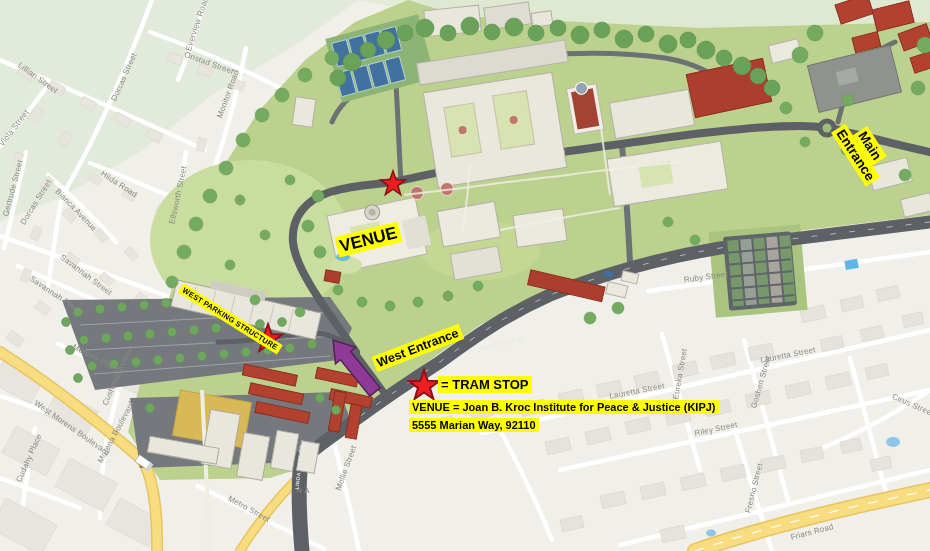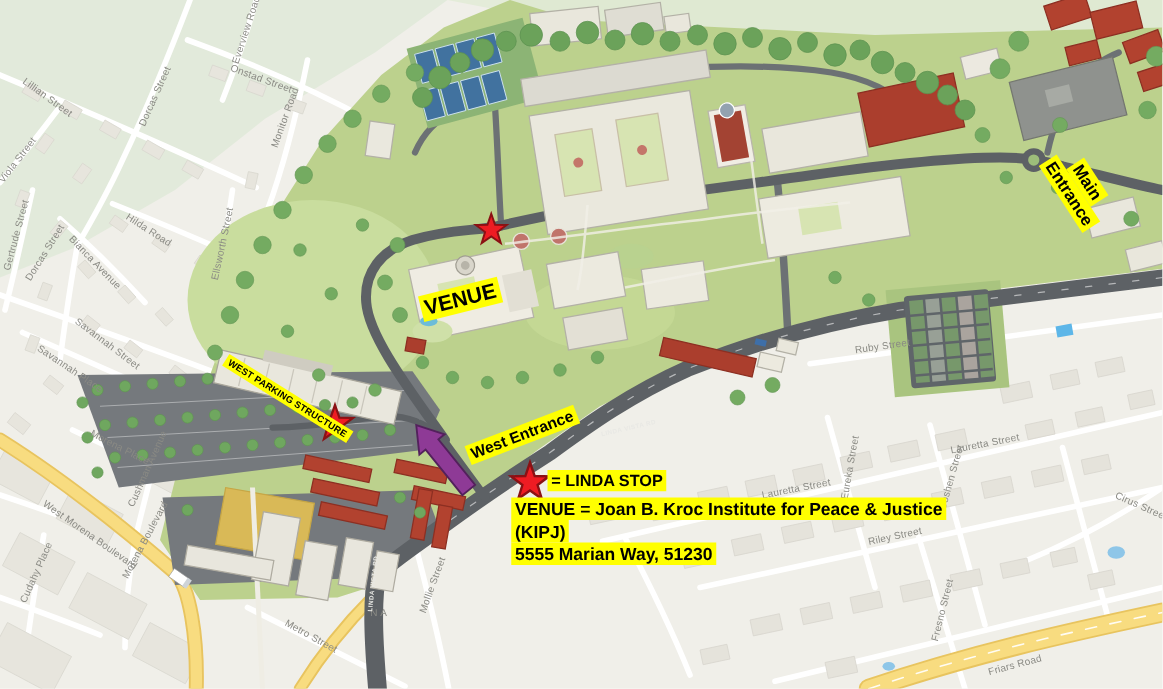--- a/index.html
+++ b/index.html
@@ -458,19 +458,19 @@
 <div class="ann" style="left:336px;top:229px;transform:rotate(-14deg);font-size:17px">
   <span class="hl">VENUE</span>
 </div>
 <div class="ann" style="left:183px;top:284px;transform:rotate(32deg);transform-origin:0 0;font-size:7.5px;letter-spacing:.2px">
   <span class="hl">WEST PARKING STRUCTURE</span>
 </div>
 <div class="ann" style="left:372px;top:358px;transform:rotate(-21deg);transform-origin:0 0;font-size:12.5px">
   <span class="hl">West Entrance</span>
 </div>
 <div class="ann" style="left:438px;top:377px;font-size:13px">
-  <span class="hl">= LINDA STOP</span>
-</div>
-<div class="ann" style="left:409px;top:398px;font-size:14px;line-height:18px;max-width:380px">
+  <span class="hl">= TRAM STOP</span>
+</div>
+<div class="ann" style="left:409px;top:398px;font-size:11px;line-height:18px;max-width:380px">
   <span class="hl">VENUE = Joan B. Kroc Institute for Peace &amp; Justice (KIPJ)</span><br>
-  <span class="hl">5555 Marian Way, 51230</span>
+  <span class="hl">5555 Marian Way, 92110</span>
 </div>
 </div>
 
 </body></html>

